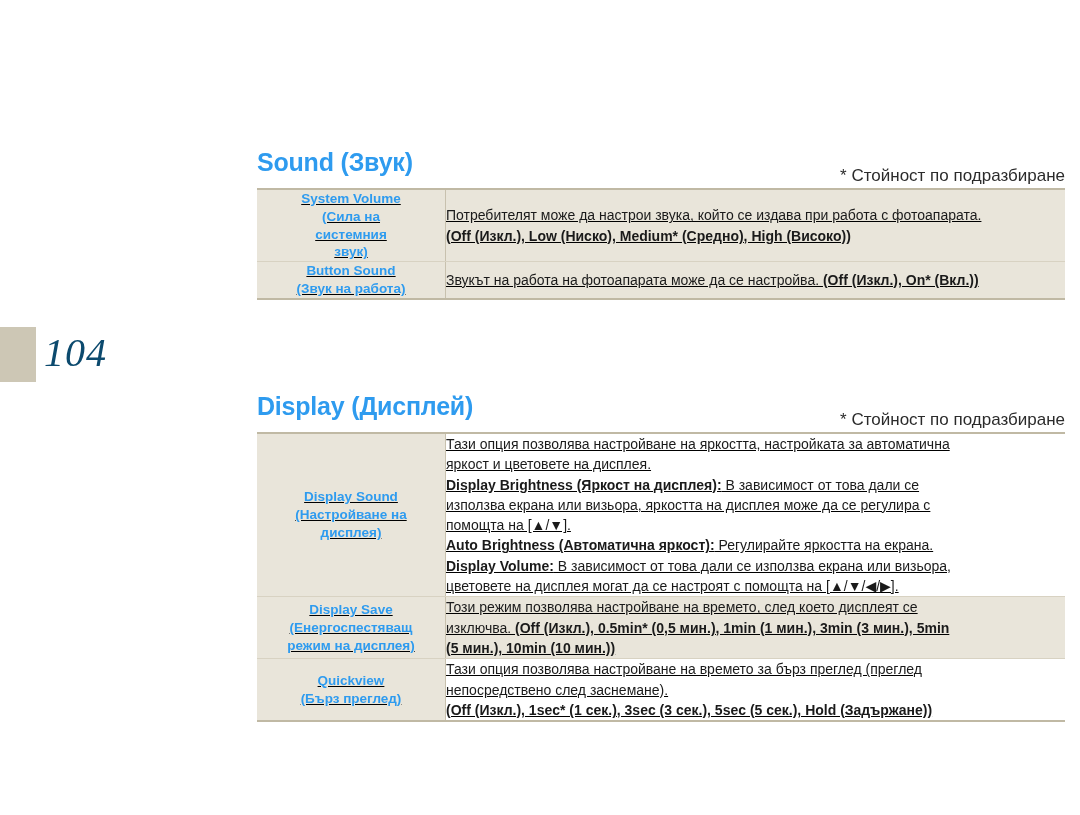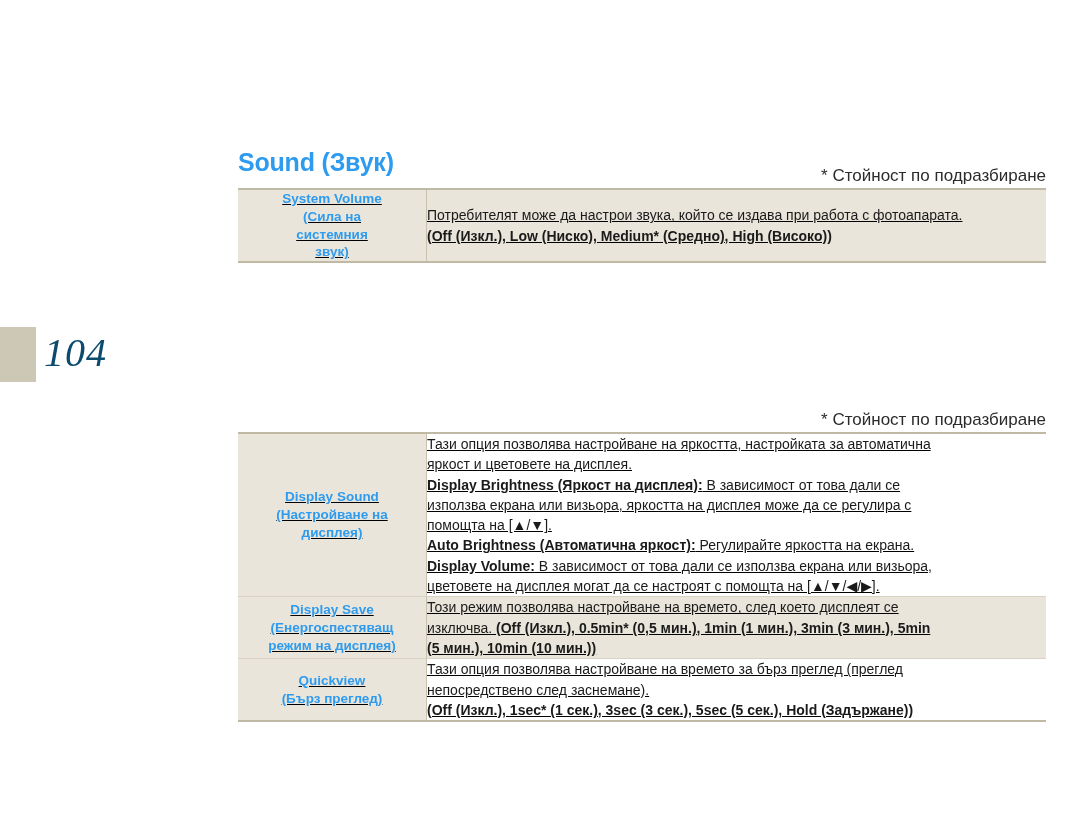--- a/index.html
+++ b/index.html
@@ -59,21 +59,21 @@
   }
   .header-rule {
     height: 2px;
     background: #c4c4c4;
     width: 100%;
   }
 
   
   .section {
     position: absolute;
-    left: 204px;
+    left: 223px;
     width: 808px;
     padding-left: 34px;
   }
   .section-sound { top: 148px; }
   .section-display { top: 392px; }
 
   .section-head {
     position: relative;
     height: 40px;
   }
@@ -159,26 +159,36 @@
             <span class="line">системния</span>
             <span class="line">звук)</span>
           </td>
           <td class="value">
             <span class="line">Потребителят може да настрои звука, който се издава при работа с фотоапарата.</span>
             <span class="line b">(Off (Изкл.), Low (Ниско), Medium* (Средно), High (Високо))</span>
           </td>
         </tr>
 
 
+        <tr class="row-tinted">
+          <td class="label">
+            <span class="line">Button Sound</span>
+            <span class="line">(Звук на работа)</span>
+          </td>
+          <td class="value">
+            <span>Звукът на работа на фотоапарата може да се настройва. </span><span class="b">(Off (Изкл.), On* (Вкл.))</span>
+          </td>
+        </tr>
       </tbody>
     </table>
   </div>
 
   <div class="section section-display">
     <div class="section-head">
+      <div class="section-title">Display (Дисплей)</div>
       <div class="section-note">* Стойност по подразбиране</div>
     </div>
 
     <table class="spec">
       <tbody>
 
         <tr class="row-plain">
           <td class="label">
             <span class="line">Display Sound</span>
             <span class="line">(Настройване на</span>

